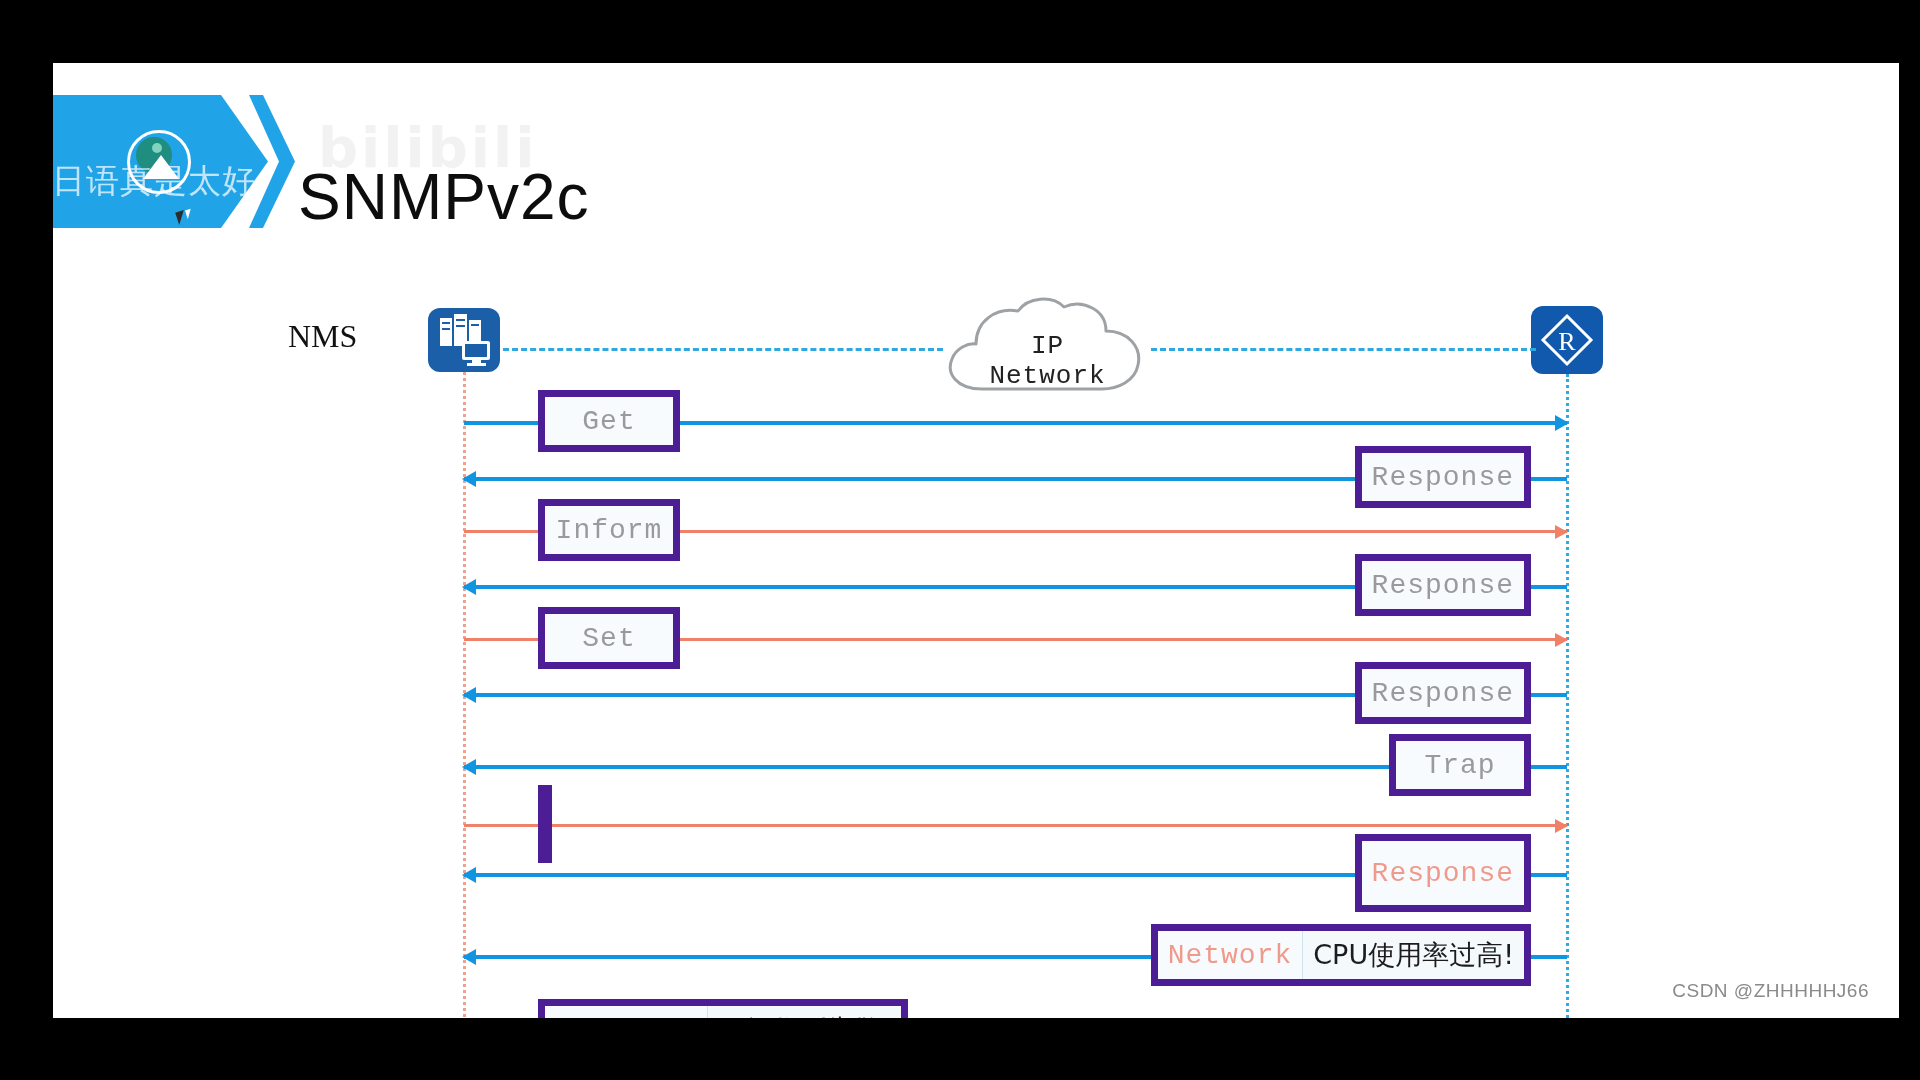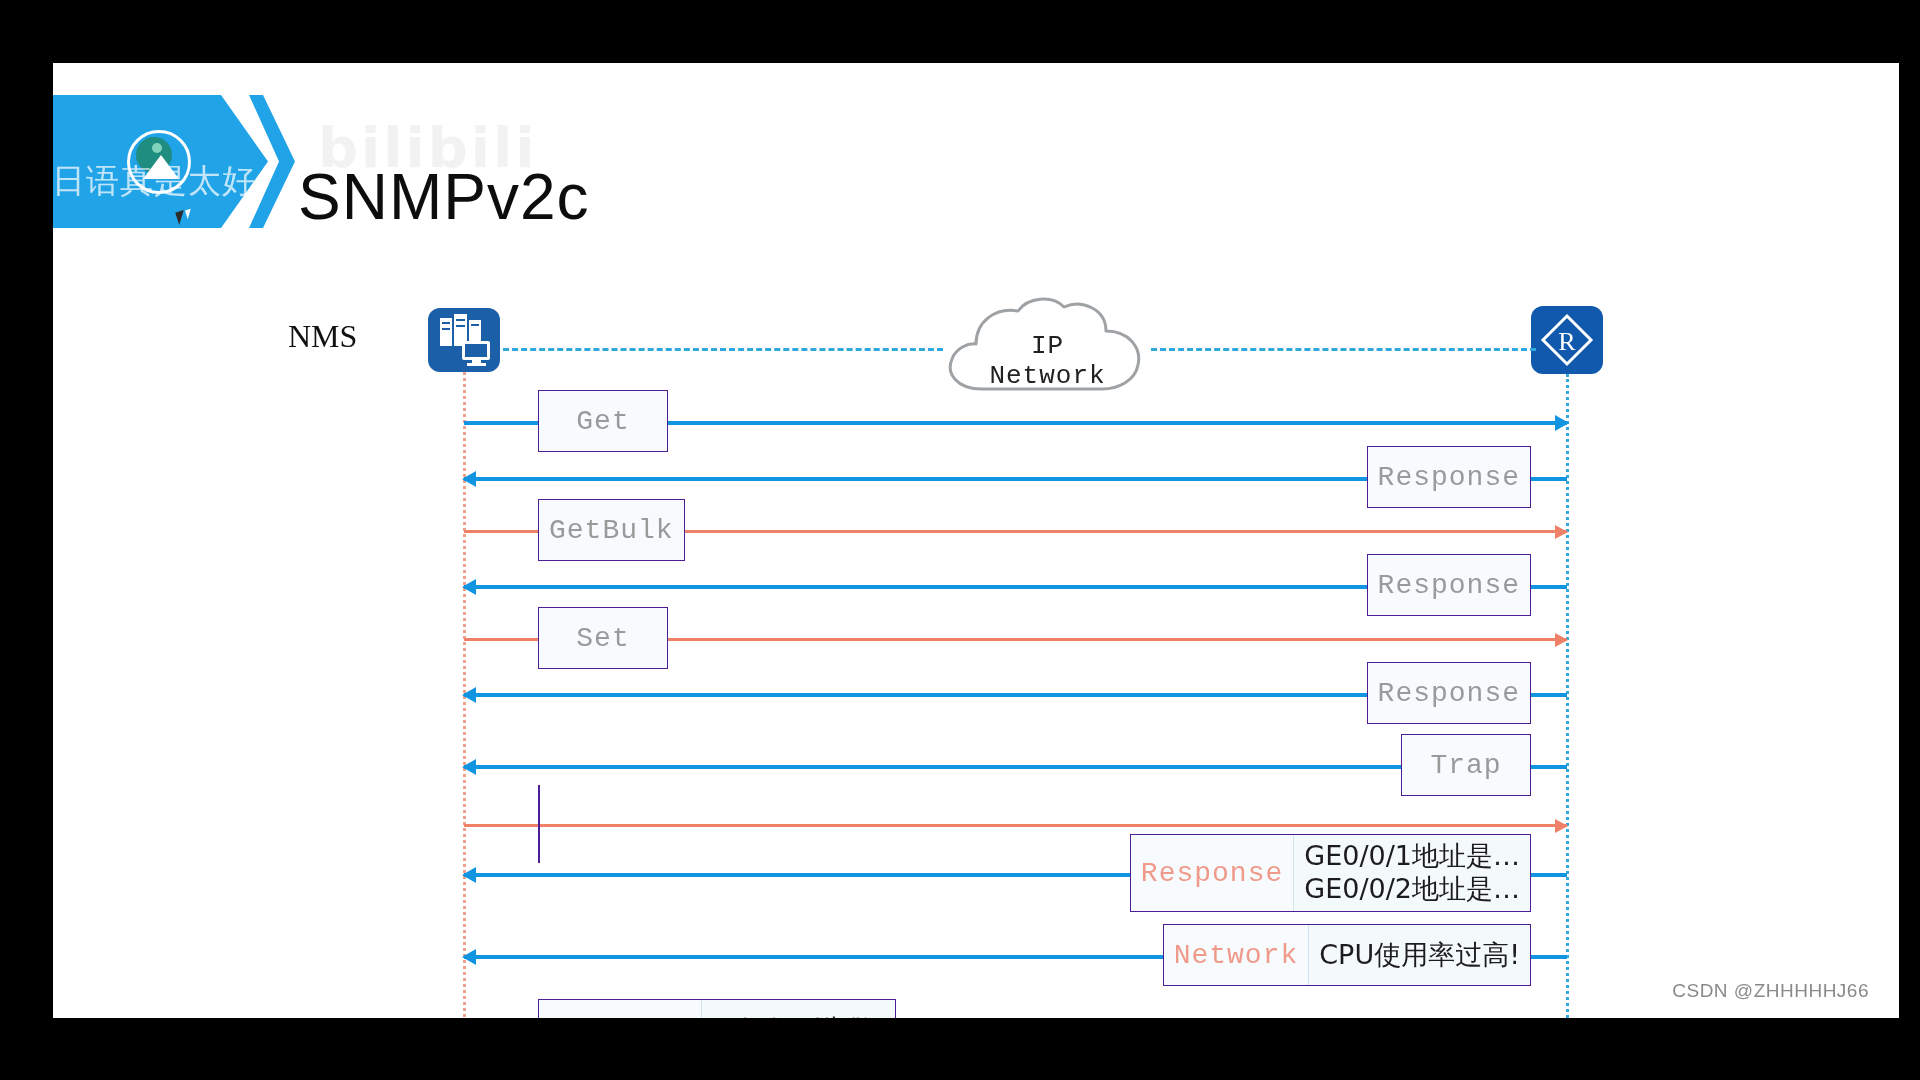--- a/index.html
+++ b/index.html
@@ -236,21 +236,21 @@
     border-top: 7px solid transparent;
     border-bottom: 7px solid transparent;
   }
 
   
   .lbl-box {
     position: absolute;
     display: flex;
     align-items: stretch;
     background: #f7fbfd;
-    border: 1px solid #4c1d95;
+    border: 7px solid #4c1d95;
     z-index: 6;
   }
   .lbl-cell {
     display: flex;
     align-items: center;
     justify-content: center;
     padding: 0 10px;
     white-space: pre;
     text-align: center;
   }
@@ -357,21 +357,21 @@
             <div class="lbl-cell lbl-op" style="min-width: 128px;">Get</div>
           </div>
           <div class="msg-line blue" style="left: 411px; width: 1103px; top: 414px;"></div>
           <div class="arrow left blue" style="top: 408px; left: 409px;"></div>
           <div class="lbl-box" style="height: 62px; top: 383px; right: 368px;">
             <div class="lbl-cell lbl-op" style="min-width: 128px;">Response</div>
           </div>
           <div class="msg-line red" style="left: 411px; width: 1103px; top: 467px;"></div>
           <div class="arrow right red" style="top: 462px; left: 1502px;"></div>
           <div class="lbl-box" style="height: 62px; top: 436px; left: 485px;">
-            <div class="lbl-cell lbl-op" style="min-width: 128px;">GetBulk</div>
+            <div class="lbl-cell lbl-op" style="min-width: 128px;">Inform</div>
           </div>
           <div class="msg-line blue" style="left: 411px; width: 1103px; top: 522px;"></div>
           <div class="arrow left blue" style="top: 516px; left: 409px;"></div>
           <div class="lbl-box" style="height: 62px; top: 491px; right: 368px;">
             <div class="lbl-cell lbl-op" style="min-width: 128px;">Response</div>
           </div>
           <div class="msg-line red" style="left: 411px; width: 1103px; top: 575px;"></div>
           <div class="arrow right red" style="top: 570px; left: 1502px;"></div>
           <div class="lbl-box" style="height: 62px; top: 544px; left: 485px;">
             <div class="lbl-cell lbl-op" style="min-width: 128px;">Set</div>
@@ -387,22 +387,20 @@
             <div class="lbl-cell lbl-op" style="min-width: 128px;">Trap</div>
           </div>
           <div class="msg-line red" style="left: 411px; width: 1103px; top: 761px;"></div>
           <div class="arrow right red" style="top: 756px; left: 1502px;"></div>
           <div class="lbl-box" style="height: 78px; top: 722px; left: 485px;">
           </div>
           <div class="msg-line blue" style="left: 411px; width: 1103px; top: 810px;"></div>
           <div class="arrow left blue" style="top: 804px; left: 409px;"></div>
           <div class="lbl-box" style="height: 78px; top: 771px; right: 368px;">
             <div class="lbl-cell lbl-op red-txt" style="min-width: 128px;">Response</div>
-            <div class="lbl-cell lbl-cn">GE0/0/1地址是…
-GE0/0/2地址是…</div>
           </div>
           <div class="msg-line blue" style="left: 411px; width: 1103px; top: 892px;"></div>
           <div class="arrow left blue" style="top: 886px; left: 409px;"></div>
           <div class="lbl-box" style="height: 62px; top: 861px; right: 368px;">
             <div class="lbl-cell lbl-op red-txt" style="min-width: 128px;">Network</div>
             <div class="lbl-cell lbl-cn">CPU使用率过高!</div>
           </div>
           <div class="lbl-box" style="height: 62px; top: 936px; left: 485px;">
             <div class="lbl-cell lbl-op red-txt" style="min-width: 128px;">Response</div>
             <div class="lbl-cell lbl-cn">已经收到告警!</div>

